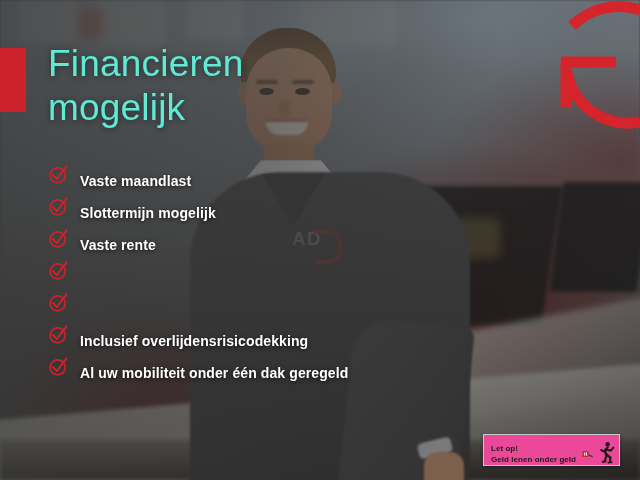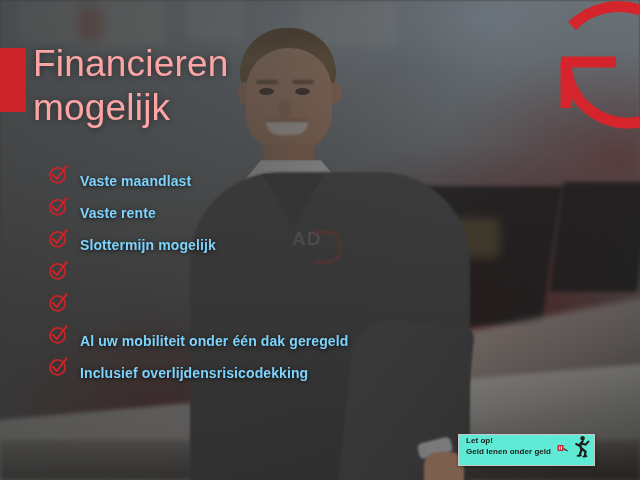--- a/index.html
+++ b/index.html
@@ -159,53 +159,53 @@
 
   
   .accent-block {
     position: absolute; left: 0; top: 48px; width: 26px; height: 64px;
   }
   .logo-arrow { position: absolute; right: 0; top: 0; width: 104px; height: 152px; }
 
   
   .content { position: absolute; inset: 0; }
   .title {
-    position: absolute; left: 33px; top: 42px;
-    color: #fca5a5;
+    position: absolute; left: 48px; top: 42px;
+    color: #5eead4;
     font-size: 37px;
     font-weight: 300;
     line-height: 1.18;
     letter-spacing: 0.2px;
     white-space: pre-line;
     text-shadow: 0 1px 6px rgba(0,0,0,0.45);
   }
   .bullets { position: absolute; left: 48px; top: 158px; }
   .bullet {
     display: flex; align-items: center;
     height: 32px;
   }
   .bullet .check { width: 21px; height: 21px; flex: 0 0 21px; margin-right: 11px; }
   .bullet .label {
-    color: #7dd3fc;
+    color: #ffffff;
     font-size: 14px;
     font-weight: 600;
     letter-spacing: 0.1px;
     text-shadow: 0 1px 4px rgba(0,0,0,0.75);
     white-space: nowrap;
     margin-top: 14px;
   }
 
   
   .afm {
-    position: absolute; left: 458px; top: 434px;
+    position: absolute; left: 483px; top: 434px;
     width: 137px; height: 32px;
-    background: #5eead4;
+    background: #ec4899;
     border: 1px solid #c9c9c9;
     box-shadow: 0 1px 3px rgba(0,0,0,0.4);
-    display: flex; align-items: flex-start;
+    display: flex; align-items: flex-end;
     padding: 0 4px 0 7px;
     box-sizing: border-box;
   }
   .afm-text { flex: 1 1 auto; }
   .afm-line {
     color: #1d1d1b; font-size: 8px; font-weight: bold;
     line-height: 11px; letter-spacing: 0.05px; white-space: nowrap;
   }
   .afm-icons { display: flex; align-items: center; gap: 1px; }
   .afm-chain { width: 13px; height: 12px; }
@@ -289,70 +289,70 @@
         <span class="label">Vaste maandlast</span>
       </div>
 
       <div class="bullet">
         <span class="check">
           <svg width="21" height="21" viewBox="0 0 24 24" aria-hidden="true">
             <circle cx="11" cy="13" r="8.6" fill="none" stroke="#CC2229" stroke-width="2"></circle>
             <path d="M5.5 12.4 L10 17.2 L21 2.6" fill="none" stroke="#CC2229" stroke-width="2.4" stroke-linecap="round" stroke-linejoin="round"></path>
           </svg>
         </span>
+        <span class="label">Slottermijn mogelijk</span>
+      </div>
+
+      <div class="bullet">
+        <span class="check">
+          <svg width="21" height="21" viewBox="0 0 24 24" aria-hidden="true">
+            <circle cx="11" cy="13" r="8.6" fill="none" stroke="#CC2229" stroke-width="2"></circle>
+            <path d="M5.5 12.4 L10 17.2 L21 2.6" fill="none" stroke="#CC2229" stroke-width="2.4" stroke-linecap="round" stroke-linejoin="round"></path>
+          </svg>
+        </span>
         <span class="label">Vaste rente</span>
       </div>
 
-      <div class="bullet">
-        <span class="check">
-          <svg width="21" height="21" viewBox="0 0 24 24" aria-hidden="true">
-            <circle cx="11" cy="13" r="8.6" fill="none" stroke="#CC2229" stroke-width="2"></circle>
-            <path d="M5.5 12.4 L10 17.2 L21 2.6" fill="none" stroke="#CC2229" stroke-width="2.4" stroke-linecap="round" stroke-linejoin="round"></path>
-          </svg>
-        </span>
-        <span class="label">Slottermijn mogelijk</span>
-      </div>
-
-
-      <div class="bullet">
-        <span class="check">
-          <svg width="21" height="21" viewBox="0 0 24 24" aria-hidden="true">
-            <circle cx="11" cy="13" r="8.6" fill="none" stroke="#CC2229" stroke-width="2"></circle>
-            <path d="M5.5 12.4 L10 17.2 L21 2.6" fill="none" stroke="#CC2229" stroke-width="2.4" stroke-linecap="round" stroke-linejoin="round"></path>
-          </svg>
-        </span>
-      </div>
-
-      <div class="bullet">
-        <span class="check">
-          <svg width="21" height="21" viewBox="0 0 24 24" aria-hidden="true">
-            <circle cx="11" cy="13" r="8.6" fill="none" stroke="#CC2229" stroke-width="2"></circle>
-            <path d="M5.5 12.4 L10 17.2 L21 2.6" fill="none" stroke="#CC2229" stroke-width="2.4" stroke-linecap="round" stroke-linejoin="round"></path>
-          </svg>
-        </span>
+
+      <div class="bullet">
+        <span class="check">
+          <svg width="21" height="21" viewBox="0 0 24 24" aria-hidden="true">
+            <circle cx="11" cy="13" r="8.6" fill="none" stroke="#CC2229" stroke-width="2"></circle>
+            <path d="M5.5 12.4 L10 17.2 L21 2.6" fill="none" stroke="#CC2229" stroke-width="2.4" stroke-linecap="round" stroke-linejoin="round"></path>
+          </svg>
+        </span>
+      </div>
+
+      <div class="bullet">
+        <span class="check">
+          <svg width="21" height="21" viewBox="0 0 24 24" aria-hidden="true">
+            <circle cx="11" cy="13" r="8.6" fill="none" stroke="#CC2229" stroke-width="2"></circle>
+            <path d="M5.5 12.4 L10 17.2 L21 2.6" fill="none" stroke="#CC2229" stroke-width="2.4" stroke-linecap="round" stroke-linejoin="round"></path>
+          </svg>
+        </span>
+      </div>
+
+      <div class="bullet">
+        <span class="check">
+          <svg width="21" height="21" viewBox="0 0 24 24" aria-hidden="true">
+            <circle cx="11" cy="13" r="8.6" fill="none" stroke="#CC2229" stroke-width="2"></circle>
+            <path d="M5.5 12.4 L10 17.2 L21 2.6" fill="none" stroke="#CC2229" stroke-width="2.4" stroke-linecap="round" stroke-linejoin="round"></path>
+          </svg>
+        </span>
+        <span class="label">Inclusief overlijdensrisicodekking</span>
       </div>
 
       <div class="bullet">
         <span class="check">
           <svg width="21" height="21" viewBox="0 0 24 24" aria-hidden="true">
             <circle cx="11" cy="13" r="8.6" fill="none" stroke="#CC2229" stroke-width="2"></circle>
             <path d="M5.5 12.4 L10 17.2 L21 2.6" fill="none" stroke="#CC2229" stroke-width="2.4" stroke-linecap="round" stroke-linejoin="round"></path>
           </svg>
         </span>
         <span class="label">Al uw mobiliteit onder één dak geregeld</span>
-      </div>
-
-      <div class="bullet">
-        <span class="check">
-          <svg width="21" height="21" viewBox="0 0 24 24" aria-hidden="true">
-            <circle cx="11" cy="13" r="8.6" fill="none" stroke="#CC2229" stroke-width="2"></circle>
-            <path d="M5.5 12.4 L10 17.2 L21 2.6" fill="none" stroke="#CC2229" stroke-width="2.4" stroke-linecap="round" stroke-linejoin="round"></path>
-          </svg>
-        </span>
-        <span class="label">Inclusief overlijdensrisicodekking</span>
       </div>
 
     </div>
 
     <div class="afm">
       <div class="afm-text">
         <div class="afm-line">Let op!</div>
         <div class="afm-line">Geld lenen onder geld</div>
       </div>
       <div class="afm-icons">

